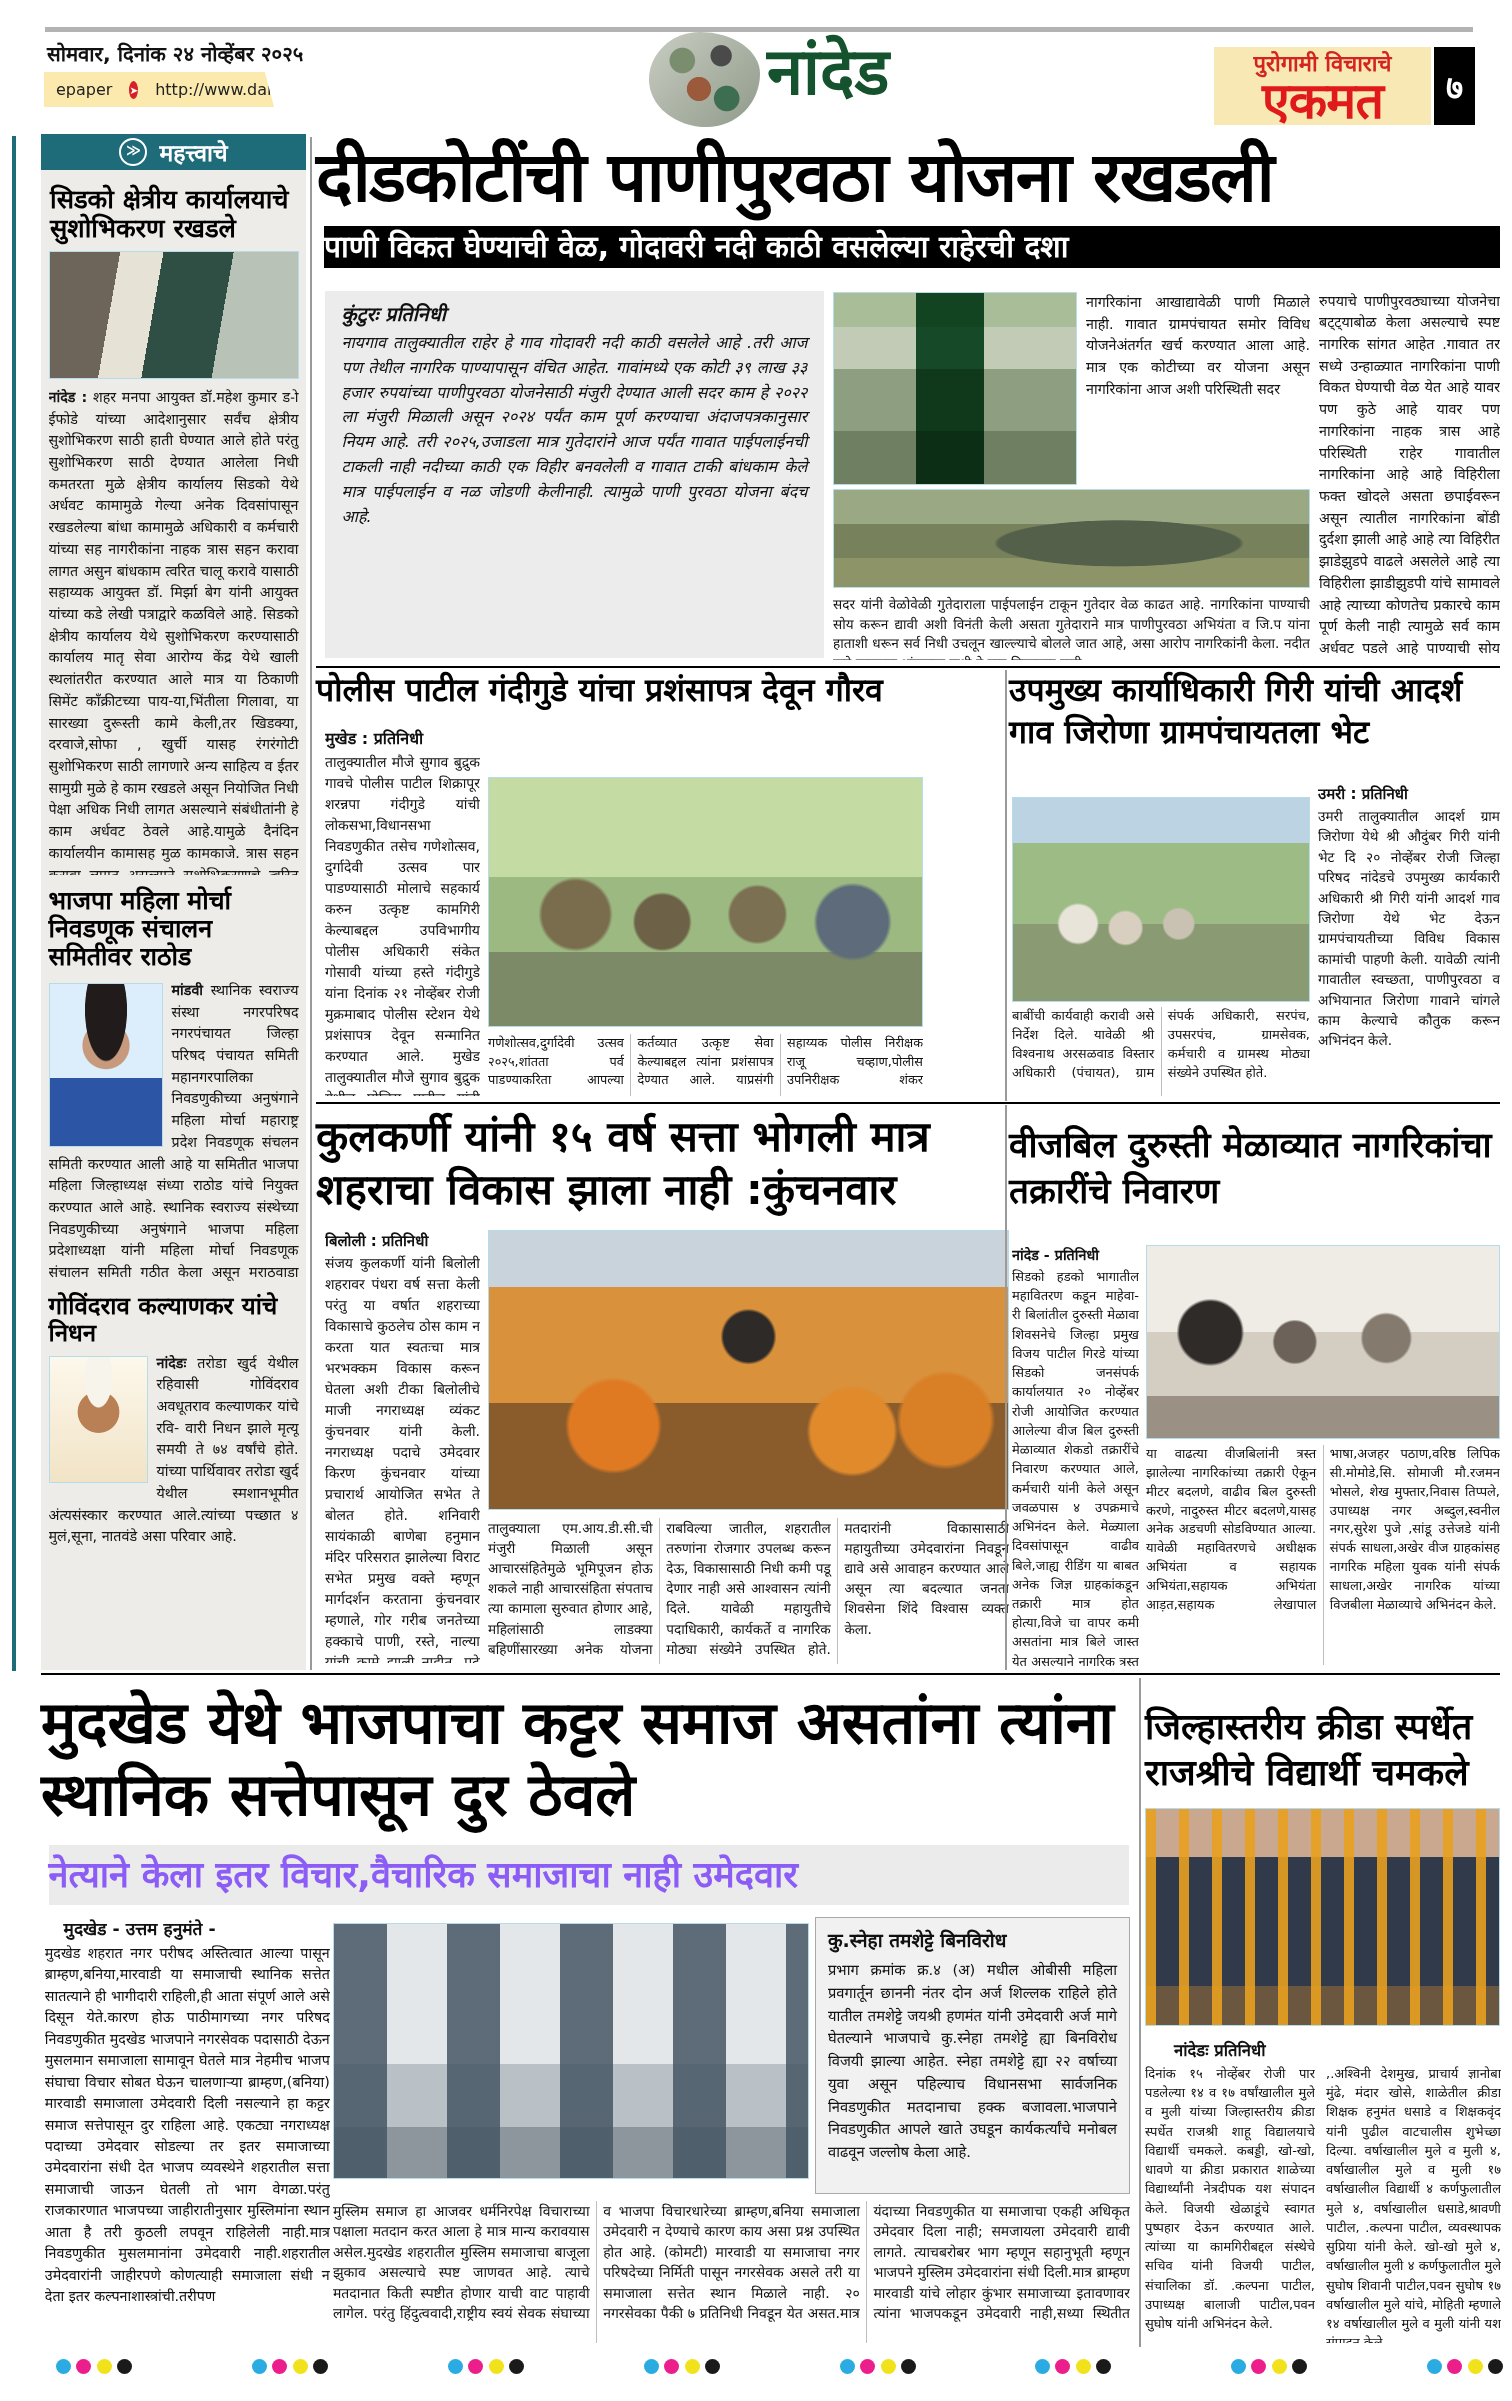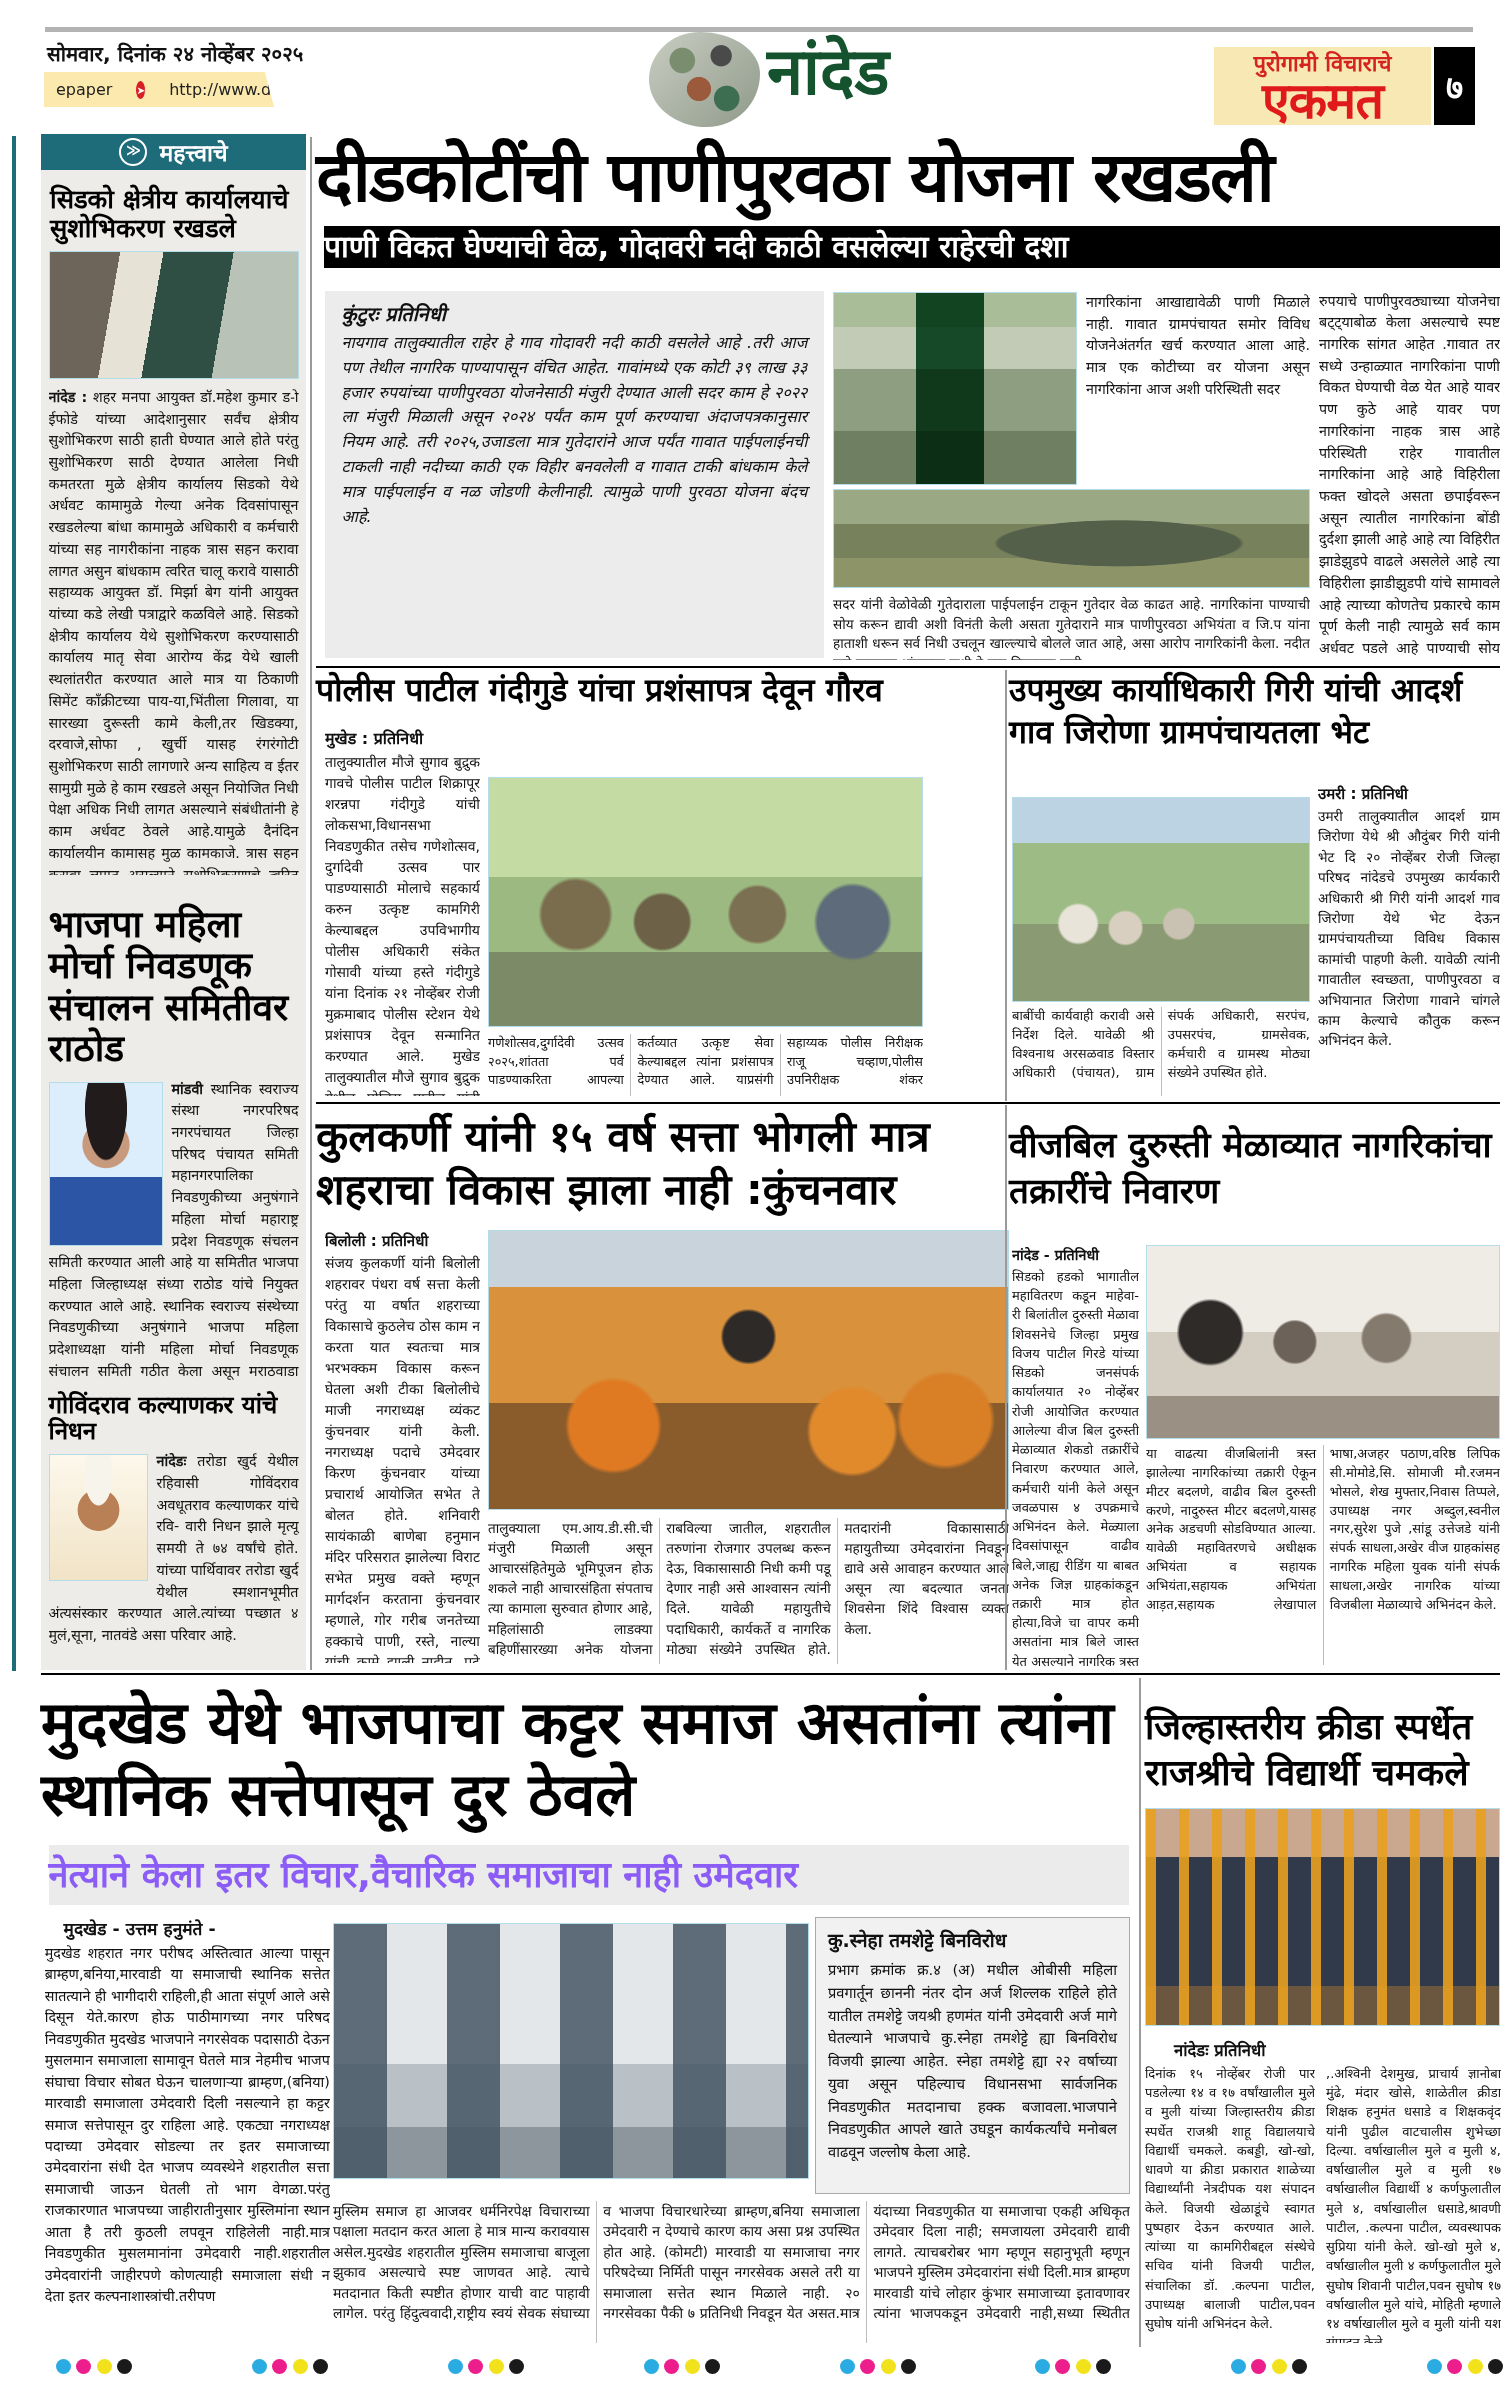--- a/index.html
+++ b/index.html
@@ -12,21 +12,21 @@
   .bold{font-weight:700;}
   .photo{border:1.5px solid #b5dde9;box-sizing:border-box;}
   .vrule{background:#9a9a9a;width:1.5px;}
   .hrule-black{background:#000;height:1.5px;}
   .hrule-gray{background:#b3b3b3;height:4.5px;}
   .headline{font-weight:700;color:#000;line-height:1.12;}
   .body-txt{font-size:14.3px;line-height:1.52;color:#141414;}
   .byline{font-weight:700;}
   
   .date-line{font-size:20.3px;font-weight:600;color:#111;}
-  .epaper-box{background:#fbe9ad;clip-path:polygon(0 0,96% 0,100% 100%,0 100%);display:flex;align-items:center;gap:24px;padding:0 12px;font-size:16px;color:#222;}
+  .epaper-box{background:#fbe9ad;clip-path:polygon(0 0,96% 0,100% 100%,0 100%);display:flex;align-items:center;gap:17px;padding:0 12px;font-size:16px;color:#222;}
   .epaper-ico{display:inline-block;width:18px;height:18px;border-radius:50%;background:#d81f26;color:#fff;font-size:10.5px;line-height:18px;text-align:center;}
   .edition-title{font-size:65px;font-weight:800;color:#14532d;line-height:1;}
   .tagline-box{background:#f8e9b4;text-align:center;padding-top:4.5px;}
   .tagline-small{color:#d42420;font-size:22px;font-weight:700;line-height:1.1;}
   .brand-big{color:#e01a1a;font-size:50px;font-weight:900;line-height:1.02;letter-spacing:-0.8px;}
   .pageno-box{background:#000;color:#fff;display:flex;align-items:center;justify-content:center;font-size:33px;font-weight:700;}
   
   .left-col{background:#edece9;}
   .teal-bar{background:#1e6b7a;color:#fff;display:flex;align-items:center;justify-content:center;gap:12px;height:36px;font-size:23px;font-weight:700;}
   .chev-ico{display:inline-block;width:24px;height:24px;border:2.3px solid #fff;border-radius:50%;color:#fff;text-align:center;line-height:21px;font-size:14.3px;font-weight:700;}
@@ -71,21 +71,21 @@
   <div class="abs left-col clip" style="left:41px;top:134px;width:265px;height:1536px;padding:0 7.5px;">
     <div class="teal-bar" style="margin:0 -7.5px;">
       <span class="chev-ico">≫</span>
       <span>महत्त्वाचे</span>
     </div>
 
     <div class="headline ctr" style="font-size:25.6px;margin:15px 1.5px 9px;">सिडको क्षेत्रीय कार्यालयाचे सुशोभिकरण रखडले</div>
     <div class="photo" style="width:100%;height:128px;background:linear-gradient(100deg,#6e655a 0 26%,#e6e2d6 26% 42%,#2f4f44 42% 68%,#b9c2b6 68% 100%),linear-gradient(#888,#555);"></div>
     <div class="body-txt just clip" style="height:488px;margin-top:7.5px;"><span class="bold">नांदेड :</span> <span>शहर मनपा आयुक्त डॉ.महेश कुमार ड-ोईफोडे यांच्या आदेशानुसार सर्वंच क्षेत्रीय सुशोभिकरण साठी हाती घेण्यात आले होते परंतु सुशोभिकरण साठी देण्यात आलेला निधी कमतरता मुळे क्षेत्रीय कार्यालय सिडको येथे अर्धवट कामामुळे गेल्या अनेक दिवसांपासून रखडलेल्या बांधा कामामुळे अधिकारी व कर्मचारी यांच्या सह नागरीकांना नाहक त्रास सहन करावा लागत असुन बांधकाम त्वरित चालू करावे यासाठी सहाय्यक आयुक्त डॉ. मिर्झा बेग यांनी आयुक्त यांच्या कडे लेखी पत्राद्वारे कळविले आहे. सिडको क्षेत्रीय कार्यालय येथे सुशोभिकरण करण्यासाठी कार्यालय मातृ सेवा आरोग्य केंद्र येथे खाली स्थलांतरीत करण्यात आले मात्र या ठिकाणी सिमेंट काँक्रीटच्या पाय-या,भिंतीला गिलावा, या सारख्या दुरूस्ती कामे केली,तर खिडक्या, दरवाजे,सोफा , खुर्ची यासह रंगरंगोटी सुशोभिकरण साठी लागणारे अन्य साहित्य व ईतर सामुग्री मुळे हे काम रखडले असून नियोजित निधी पेक्षा अधिक निधी लागत असल्याने संबंधीतांनी हे काम अर्धवट ठेवले आहे.यामुळे दैनंदिन कार्यालयीन कामासह मुळ कामकाजे. त्रास सहन करावा लागत असल्याने सुशोभिकरणाचे त्वरित करण्यासाठी मनपा आयुक्त यांच्या कडे बांधकाम रखडले असुन त्वरित चालू कराये यासाठी लेखी पत्राद्वारे कळविले आहे.</span></div>
 
-    <div class="headline ctr" style="font-size:37px;margin:29px 0 9px;">भाजपा महिला मोर्चा निवडणूक संचालन समितीवर राठोड</div>
+    <div class="headline ctr" style="font-size:25px;margin:12px 0 9px;">भाजपा महिला मोर्चा निवडणूक संचालन समितीवर राठोड</div>
     <div class="body-txt just clip" style="height:301px;">
       <span class="bold">मांडवी</span>
       <div class="photo float-photo" style="width:114px;height:164px;background:radial-gradient(ellipse at 50% 16%,#211c1b 0 26%,transparent 27%),radial-gradient(circle at 50% 38%,#c79a7d 0 20%,transparent 21%),linear-gradient(180deg,#dceefc 0 58%,#2d55a5 58%);"></div>
       <span>स्थानिक स्वराज्य संस्था नगरपरिषद नगरपंचायत जिल्हा परिषद पंचायत समिती महानगरपालिका निवडणुकीच्या अनुषंगाने महिला मोर्चा महाराष्ट्र प्रदेश निवडणूक संचलन समिती करण्यात आली आहे या समितीत भाजपा महिला जिल्हाध्यक्ष संध्या राठोड यांचे नियुक्त करण्यात आले आहे. स्थानिक स्वराज्य संस्थेच्या निवडणुकीच्या अनुषंगाने भाजपा महिला प्रदेशाध्यक्षा यांनी महिला मोर्चा निवडणूक संचालन समिती गठीत केला असून मराठवाडा विभागा सहप्रमुखपदी संध्या  राठोड महिला जिल्हाध्यक्ष उत्तर भाजपा यांचे नियुक्ती करण्यात आले आहे.</span>
     </div>
 
     <div class="headline ctr" style="font-size:24px;margin:12px 0 6px;">गोविंदराव कल्याणकर यांचे निधन</div>
     <div class="body-txt just clip" style="height:297px;">
       <span class="bold">नांदेडः</span>
       <div class="photo float-photo" style="width:99px;height:127px;background:radial-gradient(ellipse at 50% 16%,#f7f4ec 0 20%,transparent 21%),radial-gradient(circle at 50% 44%,#b97f55 0 24%,transparent 25%),linear-gradient(#fdf8ec,#f1e3c6);"></div>

